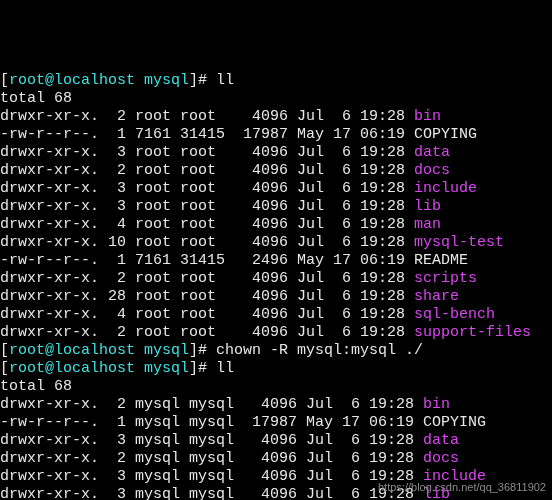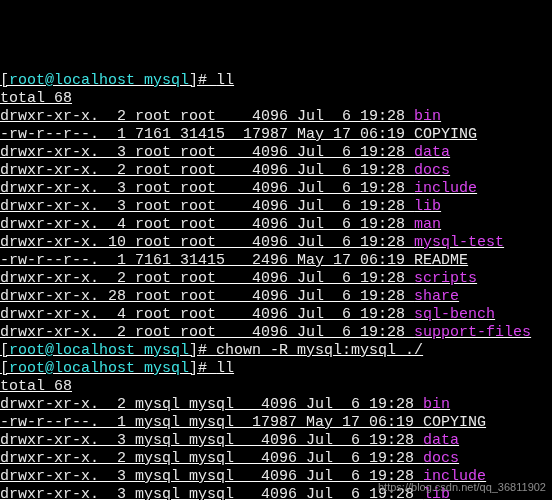--- a/index.html
+++ b/index.html
@@ -10,21 +10,20 @@
   font-family: "Consolas", "Courier New", monospace;
   font-size: 15px;
   line-height: 18px;
   width: 552px;
   height: 500px;
   overflow: hidden;
   white-space: pre;
 }
 .term-row {
   height: 18px;
-  text-decoration: underline;
 }
 .white { color: #e8e8e8; }
 .cyan { color: #3ee3e3; }
 .blue { color: #d946ef; }
 .watermark {
   position: absolute;
   right: 6px;
   bottom: 4px;
   font-size: 11px;
   color: #8c8c8c;

